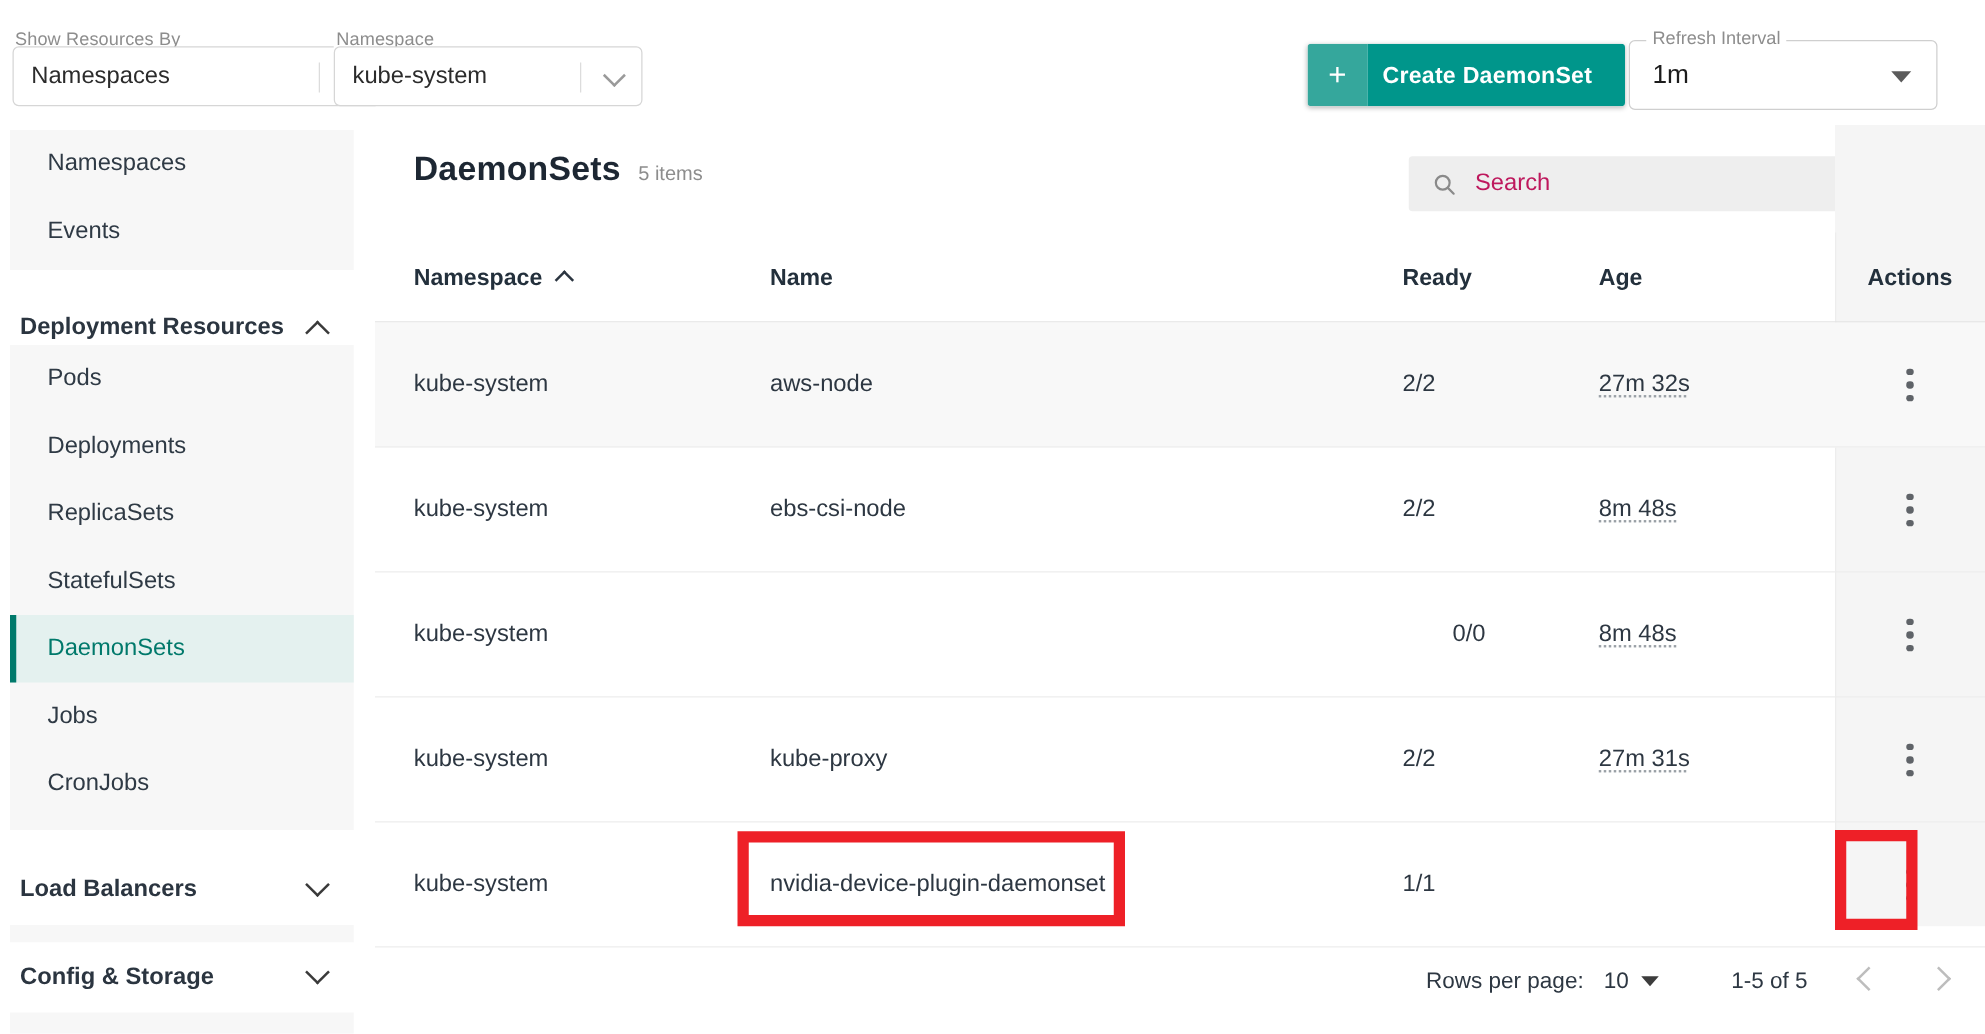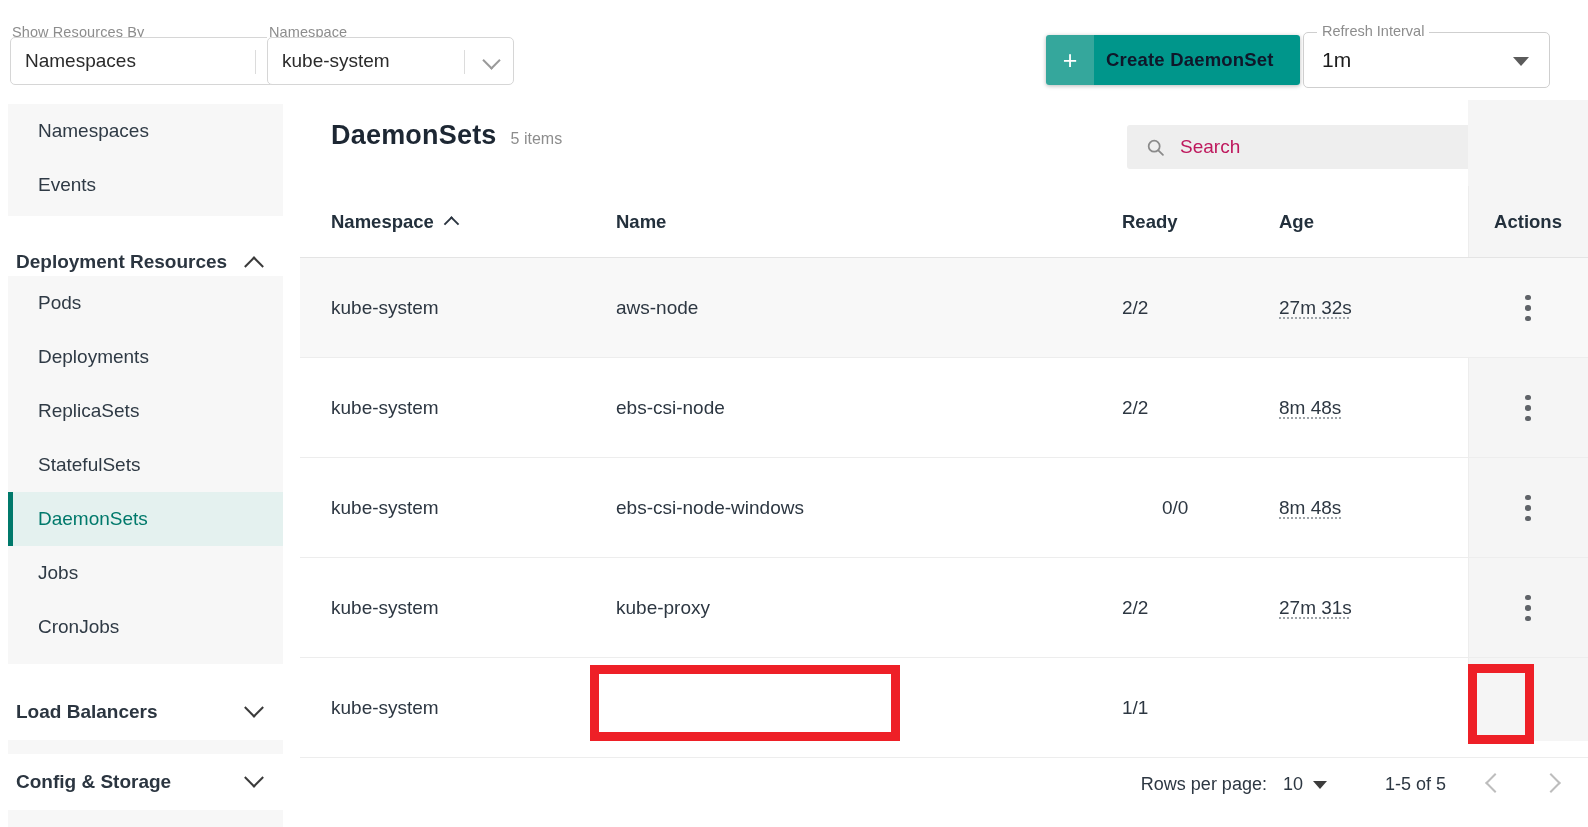--- a/index.html
+++ b/index.html
@@ -48,21 +48,21 @@
     position: absolute; display: flex; align-items: stretch;
     border-radius: 3px; overflow: hidden; cursor: pointer;
     box-shadow: 0 1px 4px rgba(0,0,0,.28);
   }
   .create-plus {
     width: 48px; background: #35a79c; color: #fff;
     display: flex; align-items: center; justify-content: center;
     font-size: 25px; font-weight: 400; line-height: 1;
   }
   .create-label {
-    background: #00968b; color: #0f172a;
+    background: #00968b; color: #ffffff;
     display: flex; align-items: center; padding: 0 26px 0 12px;
     font-size: 18.5px; font-weight: bold; letter-spacing: .2px;
     white-space: nowrap;
   }
 
   
   .outlined {
     position: absolute; height: 56px;
     border: 1px solid #cfcfcf; border-radius: 5px; background: #fff;
   }
@@ -335,21 +335,20 @@
         <span class="cell age" style="left:979px;">8m 48s</span>
         <span class="kebab">
           <i></i>
           <i></i>
           <i></i>
         </span>
       </div>
 
       <div class="row">
         <span class="cell" style="left:31px;">kube-system</span>
-        <span class="cell" style="left:316px;">ebs-csi-node-windows</span>
         <span class="cell" style="left:862px;text-align:center;">0/0</span>
         <span class="cell age" style="left:979px;">8m 48s</span>
         <span class="kebab">
           <i></i>
           <i></i>
           <i></i>
         </span>
       </div>
 
       <div class="row">
@@ -359,20 +358,21 @@
         <span class="cell age" style="left:979px;">27m 31s</span>
         <span class="kebab">
           <i></i>
           <i></i>
           <i></i>
         </span>
       </div>
 
       <div class="row">
         <span class="cell" style="left:31px;">kube-system</span>
+        <span class="cell" style="left:316px;">nvidia-device-plugin-daemonset</span>
         <span class="cell" style="left:822px;">1/1</span>
         <span class="kebab">
           <i></i>
           <i></i>
           <i></i>
         </span>
       </div>
     </div>
 
     <div class="footer">

